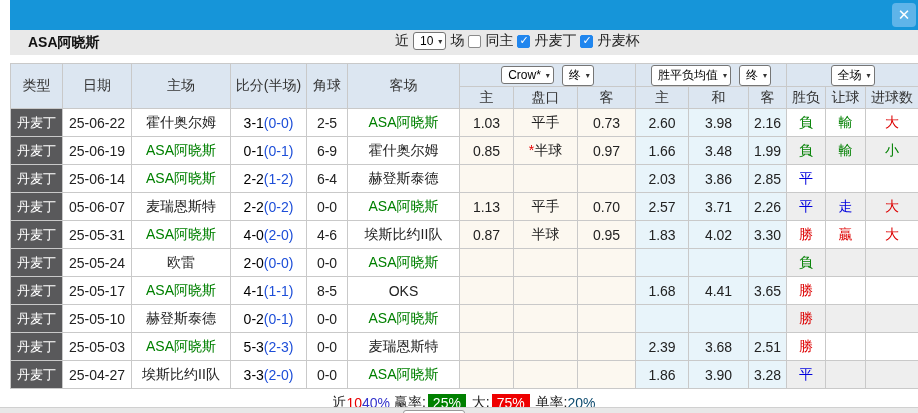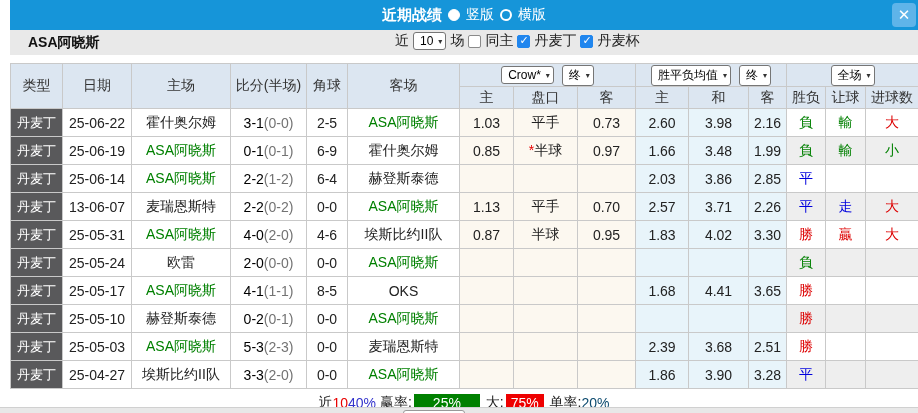--- a/index.html
+++ b/index.html
@@ -37,53 +37,46 @@
   thead tr.hrow1 th { height:23px; }
   thead tr.hrow2 th { height:22px; font-size:14px; }
   .dd-wrap { display:flex; align-items:center; justify-content:center; gap:8px; }
   tbody td { height:28px; font-size:14px; color:#222; background:#fff; }
   td.c-league { background:#59595b; color:#fff; font-size:13px; }
   td.c-cream { background:#fcf8f0; }
   td.c-blue { background:#e8f4fa; }
   td.c-alt { background:#eeeeee; }
   .self-team { color:#008000; }
   .score-ft { color:#000000; }
-  .score-ht { color:#737373; }
+  .score-ht { color:#1d4ed8; }
   .star { color:#e80000; }
   .t-win { color:#dd0000; }
   .t-draw { color:#0000dd; }
   .t-lose { color:#008000; }
 
   
   .summary { height:27px; display:flex; align-items:center; justify-content:center; font-size:14px; color:#222; background:#fff; gap:0; }
   .summary span { white-space:pre; }
   .seg-red { color:#e80000; }
   .seg-blue { color:#3333cc; }
   .seg-green { color:#0c4a6e; }
-  .seg-badge-green { background:#008000; color:#fff; padding:1px 19px; margin:0 2px; }
+  .seg-badge-green { background:#008000; color:#fff; padding:1px 5px; margin:0 2px; }
   .seg-badge-red { background:#ee0000; color:#fff; padding:1px 5px; margin:8px 2px; }
 
   
   .bottom-strip { position:absolute; left:0; bottom:0; width:918px; height:6px; background:#e8e8e8; border-top:1px solid #d0d0d0; }
   .cutoff-box { position:absolute; left:403px; top:2px; width:62px; height:10px; background:#fff; border:1px solid #999; border-radius:3px; }
 </style>
 </head>
 <body>
 
 <div class="screen">
   <div class="panel">
 
     <div class="titlebar">
-      <div class="title-group">
-        <span class="title">近期战绩</span>
-        <span class="radio checked"></span>
-        <span class="radio-label">竖版</span>
-        <span class="radio unchecked"></span>
-        <span class="radio-label">横版</span>
-      </div>
       <div class="close-btn">✕</div>
     </div>
 
     <div class="filterbar">
       <span class="team-name">ASA阿晓斯</span>
       <div class="filter-controls">
         <span class="cb-label">近</span>
         <span class="mini-select">
             <span>10</span>
             <span class="arrow">▾</span>
@@ -216,21 +209,21 @@
             <td class="c-cream"></td>
             <td class="c-blue">2.03</td>
             <td class="c-blue">3.86</td>
             <td class="c-blue">2.85</td>
             <td class="t-draw">平</td>
             <td></td>
             <td></td>
           </tr>
           <tr>
             <td class="c-league">丹麦丁</td>
-            <td>13-06-07</td>
+            <td>05-06-07</td>
             <td>麦瑞恩斯特</td>
             <td><span class="score-ft">2-2</span><span class="score-ht">(0-2)</span></td>
             <td>0-0</td>
             <td class="self-team">ASA阿晓斯</td>
             <td class="c-cream">1.13</td>
             <td class="c-cream">平手</td>
             <td class="c-cream">0.70</td>
             <td class="c-blue">2.57</td>
             <td class="c-blue">3.71</td>
             <td class="c-blue">2.26</td>

